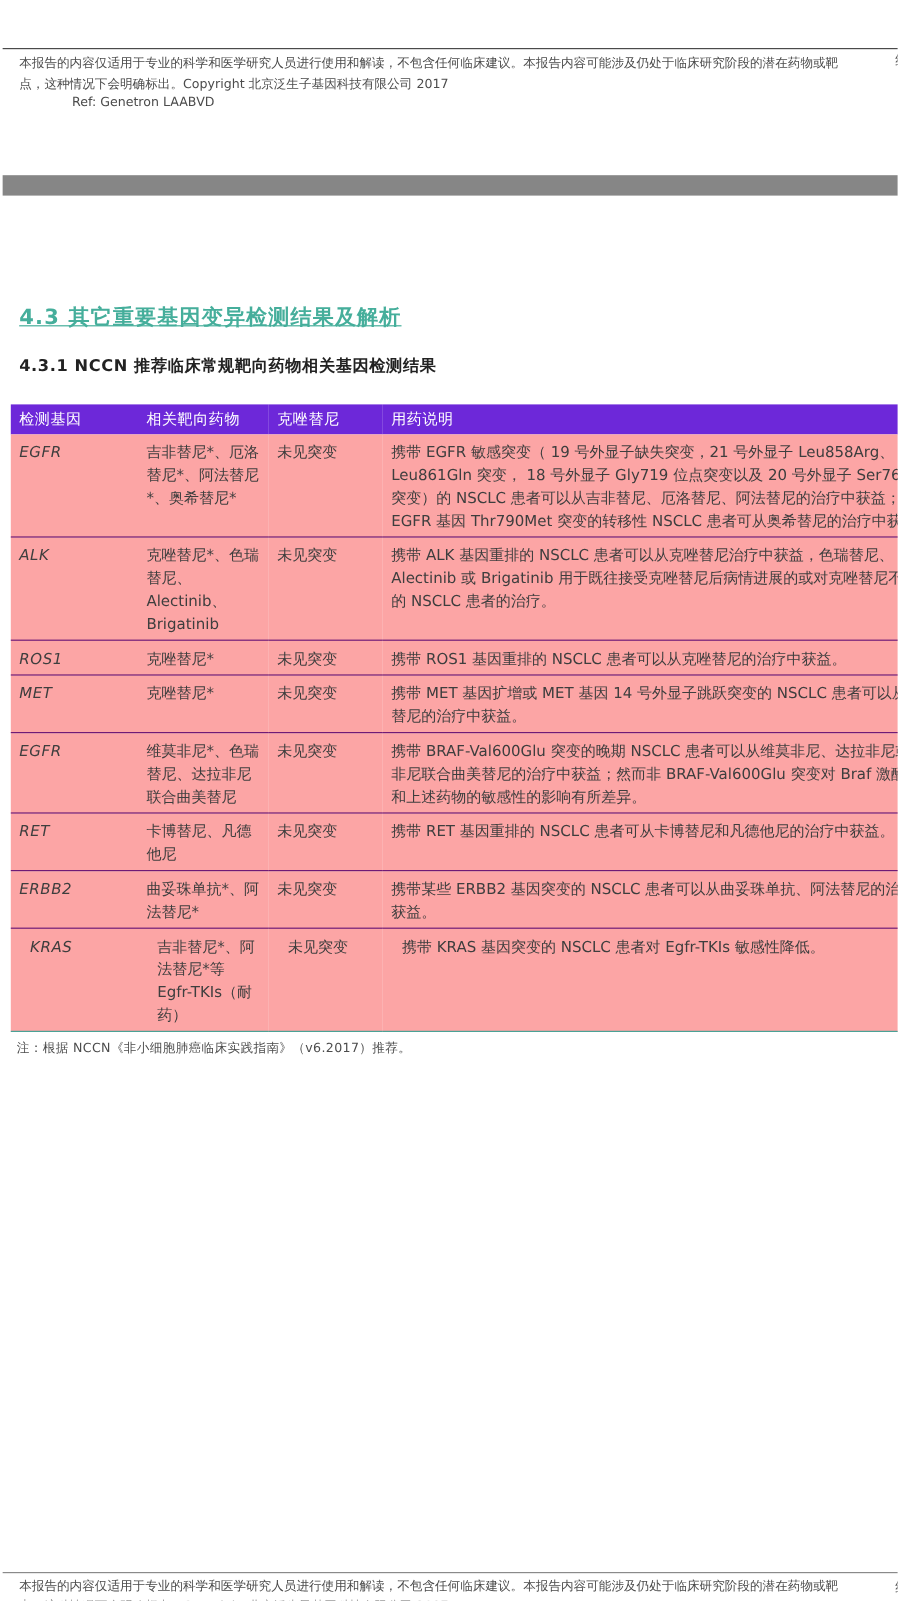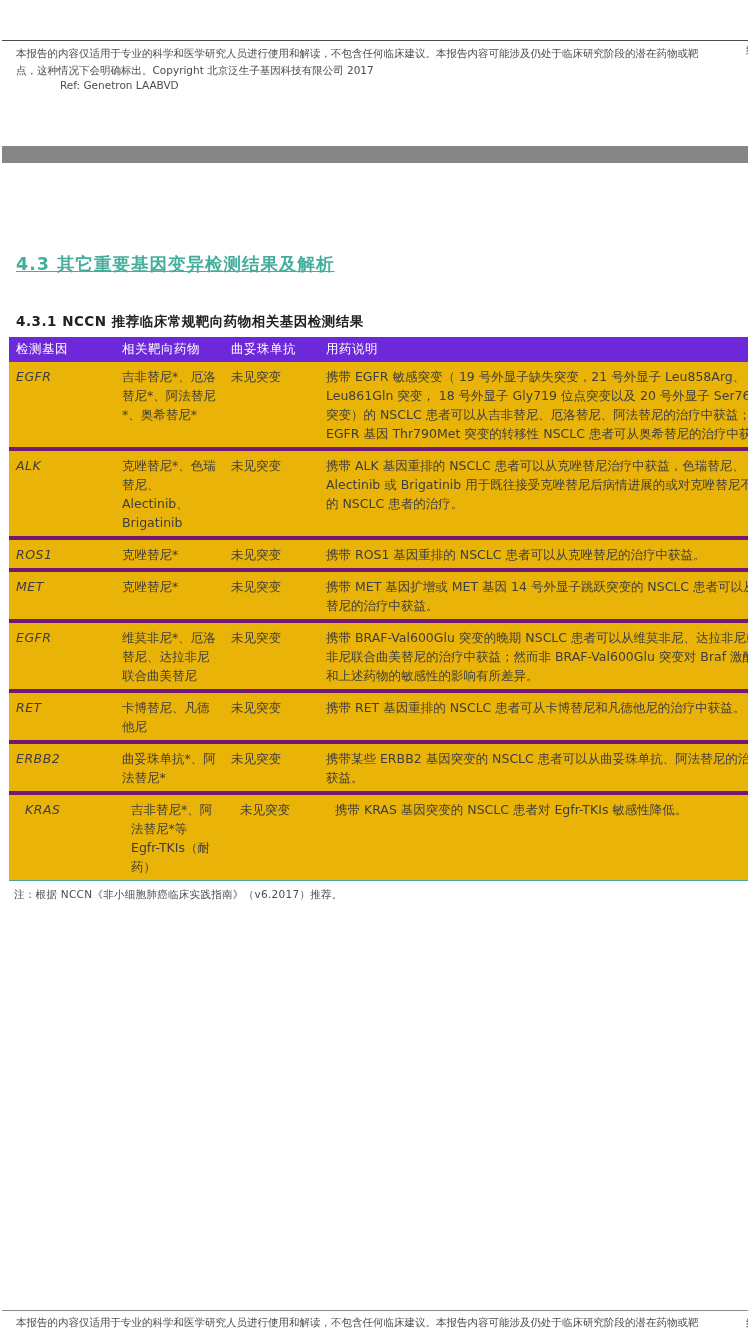--- a/index.html
+++ b/index.html
@@ -16,39 +16,39 @@
   .disclaimer { position:absolute; left:14px; top:45px; width:700px;
                 font-size:10.5px; line-height:16.5px; color:#4c4c4c; }
   .ref-line { position:absolute; left:14px; top:79px; font-size:10.5px; color:#4c4c4c;margin-left:44px; }
   .edge-frag-top { position:absolute; left:744px; top:42px; font-size:12px; color:#4c4c4c; white-space:nowrap; }
   .edge-frag-bottom { position:absolute; left:744px; top:1315px; font-size:12px; color:#4c4c4c; white-space:nowrap; }
   
   .gray-band { position:absolute; left:0; top:146px; width:750px; height:17px; background:#868686; }
   
   .section-title { position:absolute; left:14px; top:252px;
                    font-size:17.5px; font-weight:bold; color:#45ae9b; letter-spacing:1px;text-decoration:underline; }
-  .subsection-title { position:absolute; left:14px; top:313px;
+  .subsection-title { position:absolute; left:14px; top:296px;
                       font-size:13.5px; font-weight:bold; color:#222222; letter-spacing:0.5px; }
   
   .table-wrap { position:absolute; left:0; top:337px; width:800px; }
   table.gene-table { table-layout:fixed; width:782px; margin-left:7px;
                      border-collapse:collapse; font-size:12.5px; }
   table.gene-table col.c-gene   { width:106px; }
   table.gene-table col.c-drugs  { width:109px; }
   table.gene-table col.c-result { width:95px; }
   table.gene-table col.c-desc   { width:472px; }
   table.gene-table thead th {
     background:#6d28d9; color:#ffffff; font-weight:normal; text-align:left;
     font-size:12.5px; padding:4px 4px 4px 7px; height:24px; letter-spacing:0.5px;
   }
   table.gene-table tbody td {
-    background:#eab308; vertical-align:top; color:#3e3e3e;
+    background:#fca5a5; vertical-align:top; color:#3e3e3e;
     padding:5px 6px 4px 7px; line-height:19px;
   }
-  table.gene-table tbody tr + tr td { border-top:4px solid #701a75; }
+  table.gene-table tbody tr + tr td { border-top:1px solid #701a75; }
   table.gene-table tbody tr:last-child td { border-bottom:1.5px solid #4aa296;padding-left:16px; }
   td.gene { font-style:italic; letter-spacing:0.5px; }
   td.desc { padding-right:10px; }
   .footnote { margin:7px 0 0 12px; font-size:10.5px; color:#4c4c4c; letter-spacing:0.3px; }
   
   .footline { position:absolute; left:0; top:1310px; width:750px; height:0;
               border-top:1px solid #8a8a8a; }
   .footer-text { position:absolute; left:14px; top:1314px; width:700px;
                  font-size:10.5px; line-height:16.5px; color:#4c4c4c; }
 </style>
@@ -72,21 +72,21 @@
       <colgroup>
         <col class="c-gene">
           <col class="c-drugs">
           <col class="c-result">
           <col class="c-desc">
       </colgroup>
       <thead>
         <tr>
           <th>检测基因</th>
           <th>相关靶向药物</th>
-          <th>曲妥珠单抗</th>
+          <th>克唑替尼</th>
           <th>用药说明</th>
         </tr>
       </thead>
       <tbody>
         <tr>
           <td class="gene">EGFR</td>
           <td class="drugs">吉非替尼*、厄洛替尼*、阿法替尼*、奥希替尼*</td>
           <td class="result">未见突变</td>
           <td class="desc">携带 EGFR 敏感突变（ 19 号外显子缺失突变，21 号外显子 Leu858Arg、Leu861Gln 突变， 18 号外显子 Gly719 位点突变以及 20 号外显子 Ser768Ile 突变）的 NSCLC 患者可以从吉非替尼、厄洛替尼、阿法替尼的治疗中获益；携带 EGFR 基因 Thr790Met 突变的转移性 NSCLC 患者可从奥希替尼的治疗中获益。</td>
         </tr>
@@ -103,21 +103,21 @@
           <td class="desc">携带 ROS1 基因重排的 NSCLC 患者可以从克唑替尼的治疗中获益。</td>
         </tr>
         <tr>
           <td class="gene">MET</td>
           <td class="drugs">克唑替尼*</td>
           <td class="result">未见突变</td>
           <td class="desc">携带 MET 基因扩增或 MET 基因 14 号外显子跳跃突变的 NSCLC 患者可以从克唑替尼的治疗中获益。</td>
         </tr>
         <tr>
           <td class="gene">EGFR</td>
-          <td class="drugs">维莫非尼*、厄洛替尼、达拉非尼联合曲美替尼</td>
+          <td class="drugs">维莫非尼*、色瑞替尼、达拉非尼联合曲美替尼</td>
           <td class="result">未见突变</td>
           <td class="desc">携带 BRAF-Val600Glu 突变的晚期 NSCLC 患者可以从维莫非尼、达拉非尼或达拉非尼联合曲美替尼的治疗中获益；然而非 BRAF-Val600Glu 突变对 Braf 激酶活性和上述药物的敏感性的影响有所差异。</td>
         </tr>
         <tr>
           <td class="gene">RET</td>
           <td class="drugs">卡博替尼、凡德他尼</td>
           <td class="result">未见突变</td>
           <td class="desc">携带 RET 基因重排的 NSCLC 患者可从卡博替尼和凡德他尼的治疗中获益。</td>
         </tr>
         <tr>

